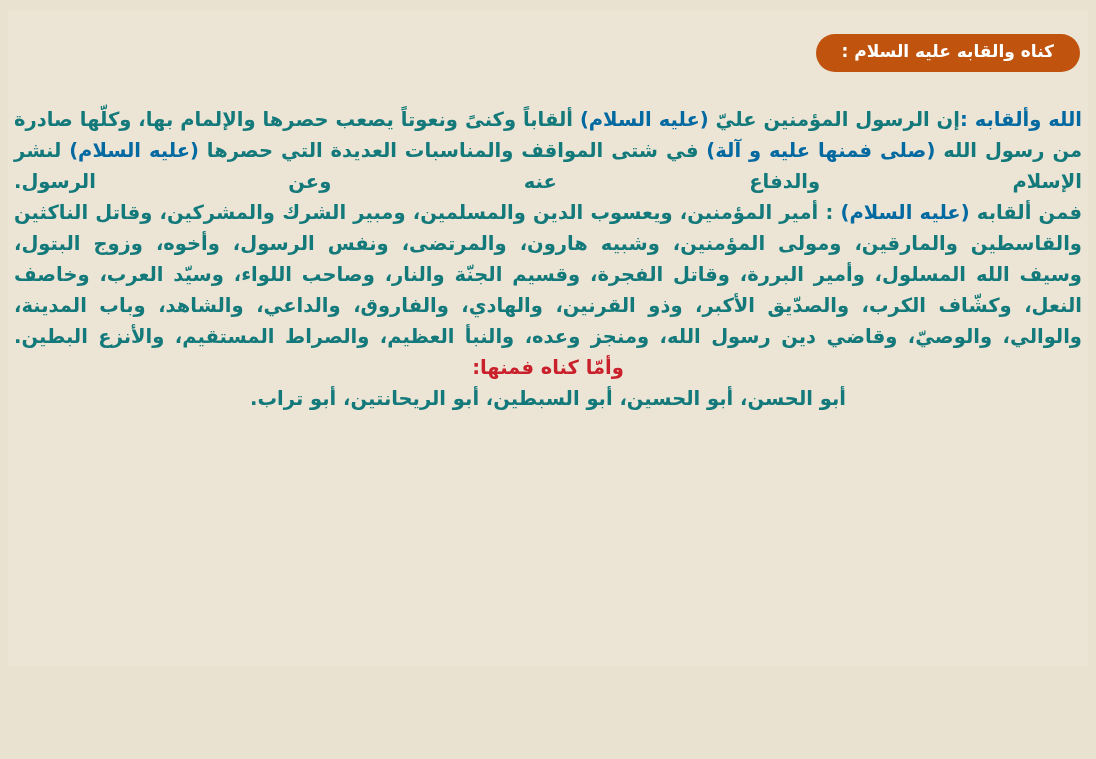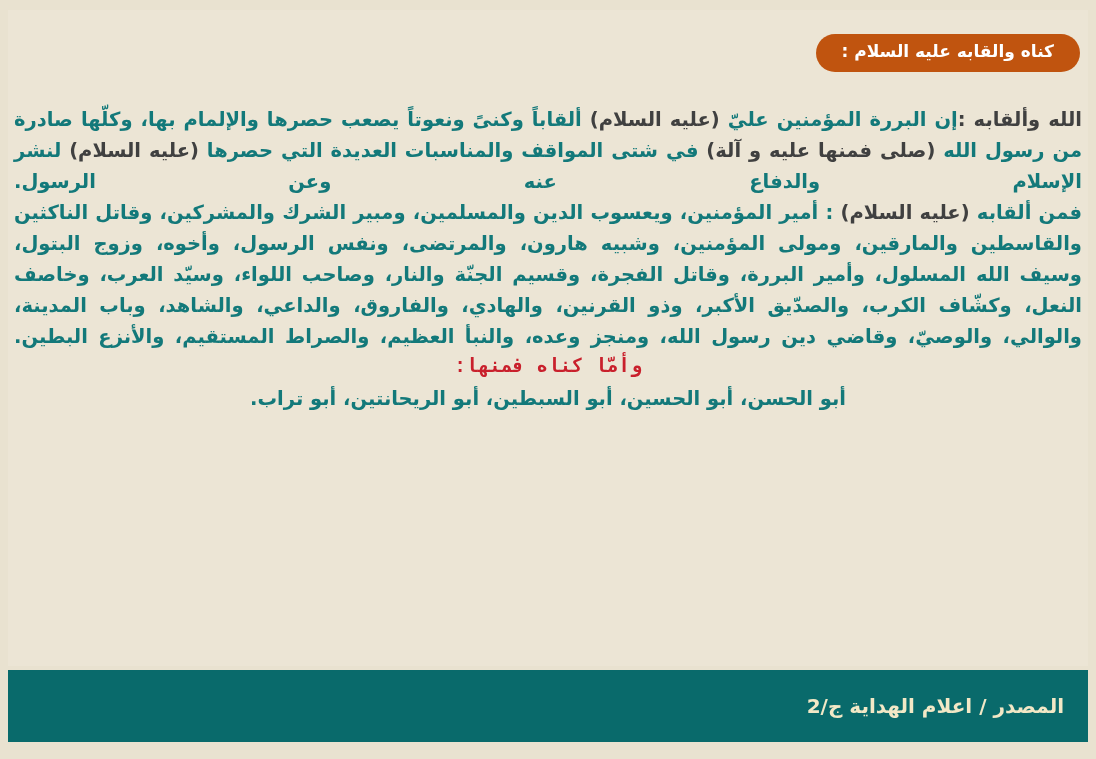--- a/index.html
+++ b/index.html
@@ -72,33 +72,32 @@
     font-size: 19.5px;
     line-height: 31px;
     margin: 0;
     direction: rtl;
     text-align: justify;
     text-align-last: justify;
     letter-spacing: 0;
   }
 
   .red {
-    color: #404040;
+    color: #0369a1;
   }
 
   .center-line {
     color: #c9202c;
     font-weight: 700;
     font-size: 19.5px;
     line-height: 31px;
     margin: 0;
     direction: rtl;
     text-align: center;
     text-align-last: center;
-    font-family: Liberation Mono, monospace;
   }
 
   .kunya-line {
     color: #13797a;
     font-weight: 700;
     font-size: 19.5px;
     line-height: 31px;
     margin: 0;
     direction: rtl;
     text-align: right;
@@ -135,30 +134,27 @@
 
   <div class="panel"></div>
 
   <div class="badge-row">
     <div class="badge">كناه والقابه عليه السلام :</div>
   </div>
 
   <div class="body-wrap">
 
     <p class="para">
-      <span class="red">الله وألقابه :</span><span>إن البررة المؤمنين عليّ </span><span class="red">(عليه السلام)</span><span> ألقاباً وكنىً ونعوتاً يصعب حصرها والإلمام بها، وكلّها صادرة من رسول الله </span><span class="red">(صلى فمنها عليه و آلة)</span><span> في شتى المواقف والمناسبات العديدة التي حصرها </span><span class="red">(عليه السلام)</span><span> لنشر الإسلام والدفاع عنه وعن الرسول.</span>
+      <span class="red">الله وألقابه :</span><span>إن الرسول المؤمنين عليّ </span><span class="red">(عليه السلام)</span><span> ألقاباً وكنىً ونعوتاً يصعب حصرها والإلمام بها، وكلّها صادرة من رسول الله </span><span class="red">(صلى فمنها عليه و آلة)</span><span> في شتى المواقف والمناسبات العديدة التي حصرها </span><span class="red">(عليه السلام)</span><span> لنشر الإسلام والدفاع عنه وعن الرسول.</span>
     </p>
 
     <p class="para">
       <span>فمن ألقابه </span><span class="red">(عليه السلام)</span><span> : أمير المؤمنين، ويعسوب الدين والمسلمين، ومبير الشرك والمشركين، وقاتل الناكثين والقاسطين والمارقين، ومولى المؤمنين، وشبيه هارون، والمرتضى، ونفس الرسول، وأخوه، وزوج البتول، وسيف الله المسلول، وأمير البررة، وقاتل الفجرة، وقسيم الجنّة والنار، وصاحب اللواء، وسيّد العرب، وخاصف النعل، وكشّاف الكرب، والصدّيق الأكبر، وذو القرنين، والهادي، والفاروق، والداعي، والشاهد، وباب المدينة، والوالي، والوصيّ، وقاضي دين رسول الله، ومنجز وعده، والنبأ العظيم، والصراط المستقيم، والأنزع البطين.</span>
     </p>
 
     <p class="center-line">وأمّا كناه فمنها:</p>
 
     <p class="kunya-line">أبو الحسن، أبو الحسين، أبو السبطين، أبو الريحانتين، أبو تراب.</p>
 
   </div>
 
-  <div class="footer">
-    <div class="footer-text">المصدر / اعلام الهداية ج/2</div>
-  </div>
 
 </div>
 
 </body></html>

